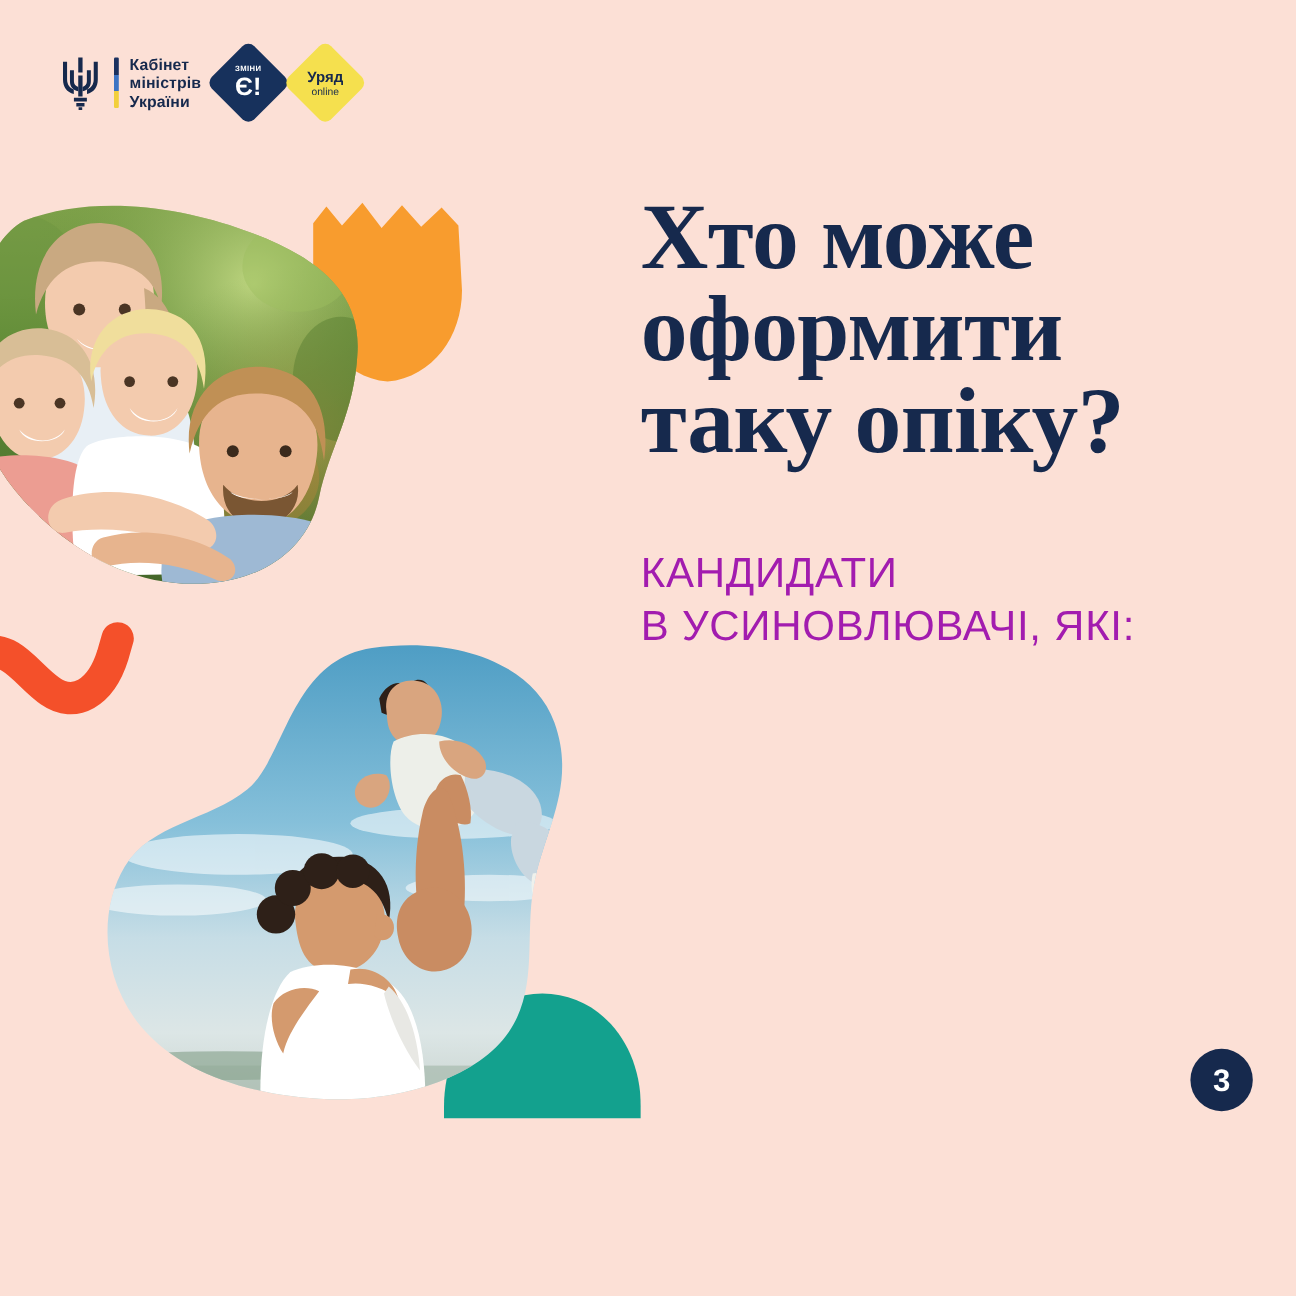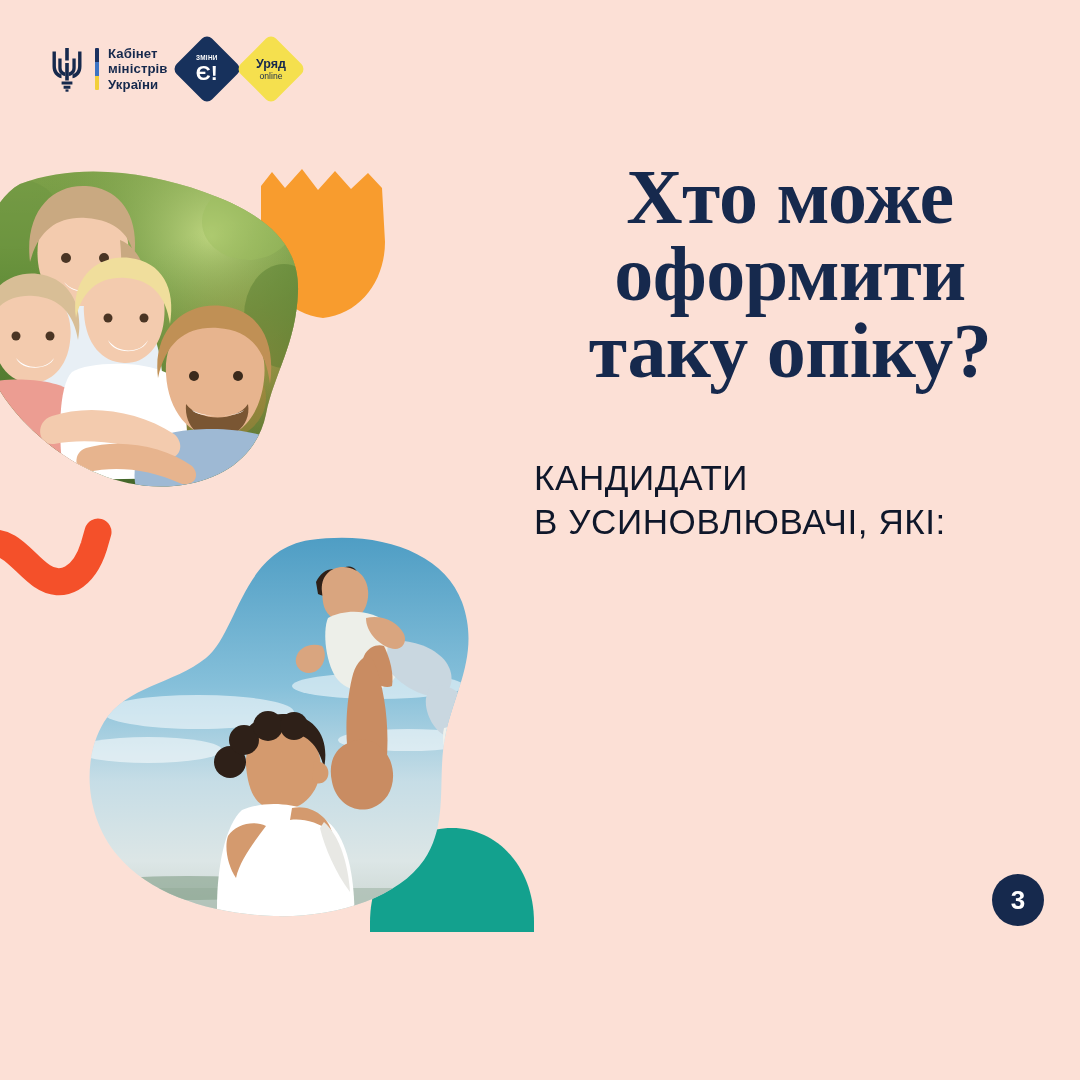--- a/index.html
+++ b/index.html
@@ -124,28 +124,27 @@
     width: 512px;
   }
   .headline {
     font-family: "Liberation Serif", "DejaVu Serif", serif;
     font-size: 78px;
     font-weight: bold;
     line-height: 0.99;
     color: #16294D;
     letter-spacing: -0.5px;
     margin: 0;
-    text-align: center;
   }
   .subhead {
     margin: 66px 0 0 0;
     font-size: 35px;
     font-weight: normal;
     line-height: 1.28;
-    color: #0f172a;
+    color: #a21caf;
     letter-spacing: 0.6px;
     text-transform: uppercase;
     white-space: pre-line;
   }
   .bullet-list {
     margin: 50px 0 0 0;
     padding: 0 0 0 54px;
     list-style: none;
   }
   .bullet-item {

